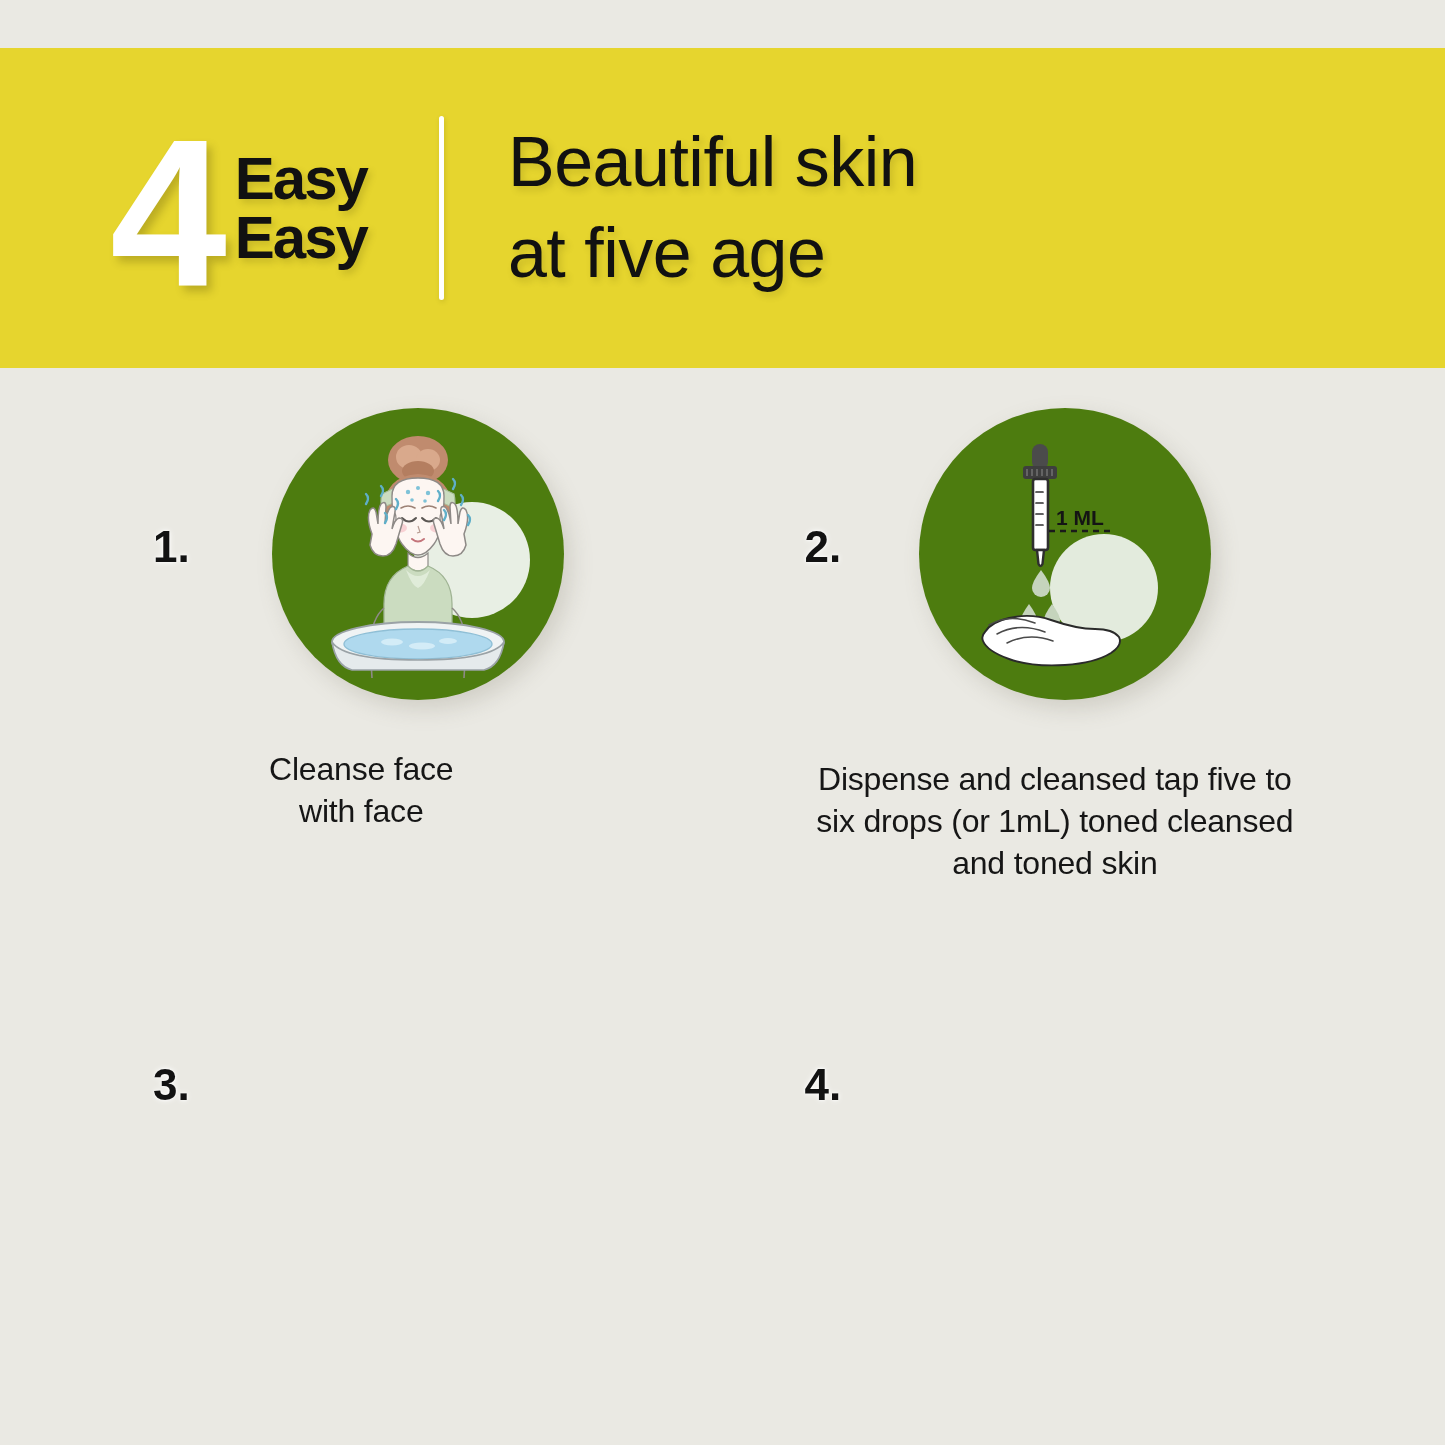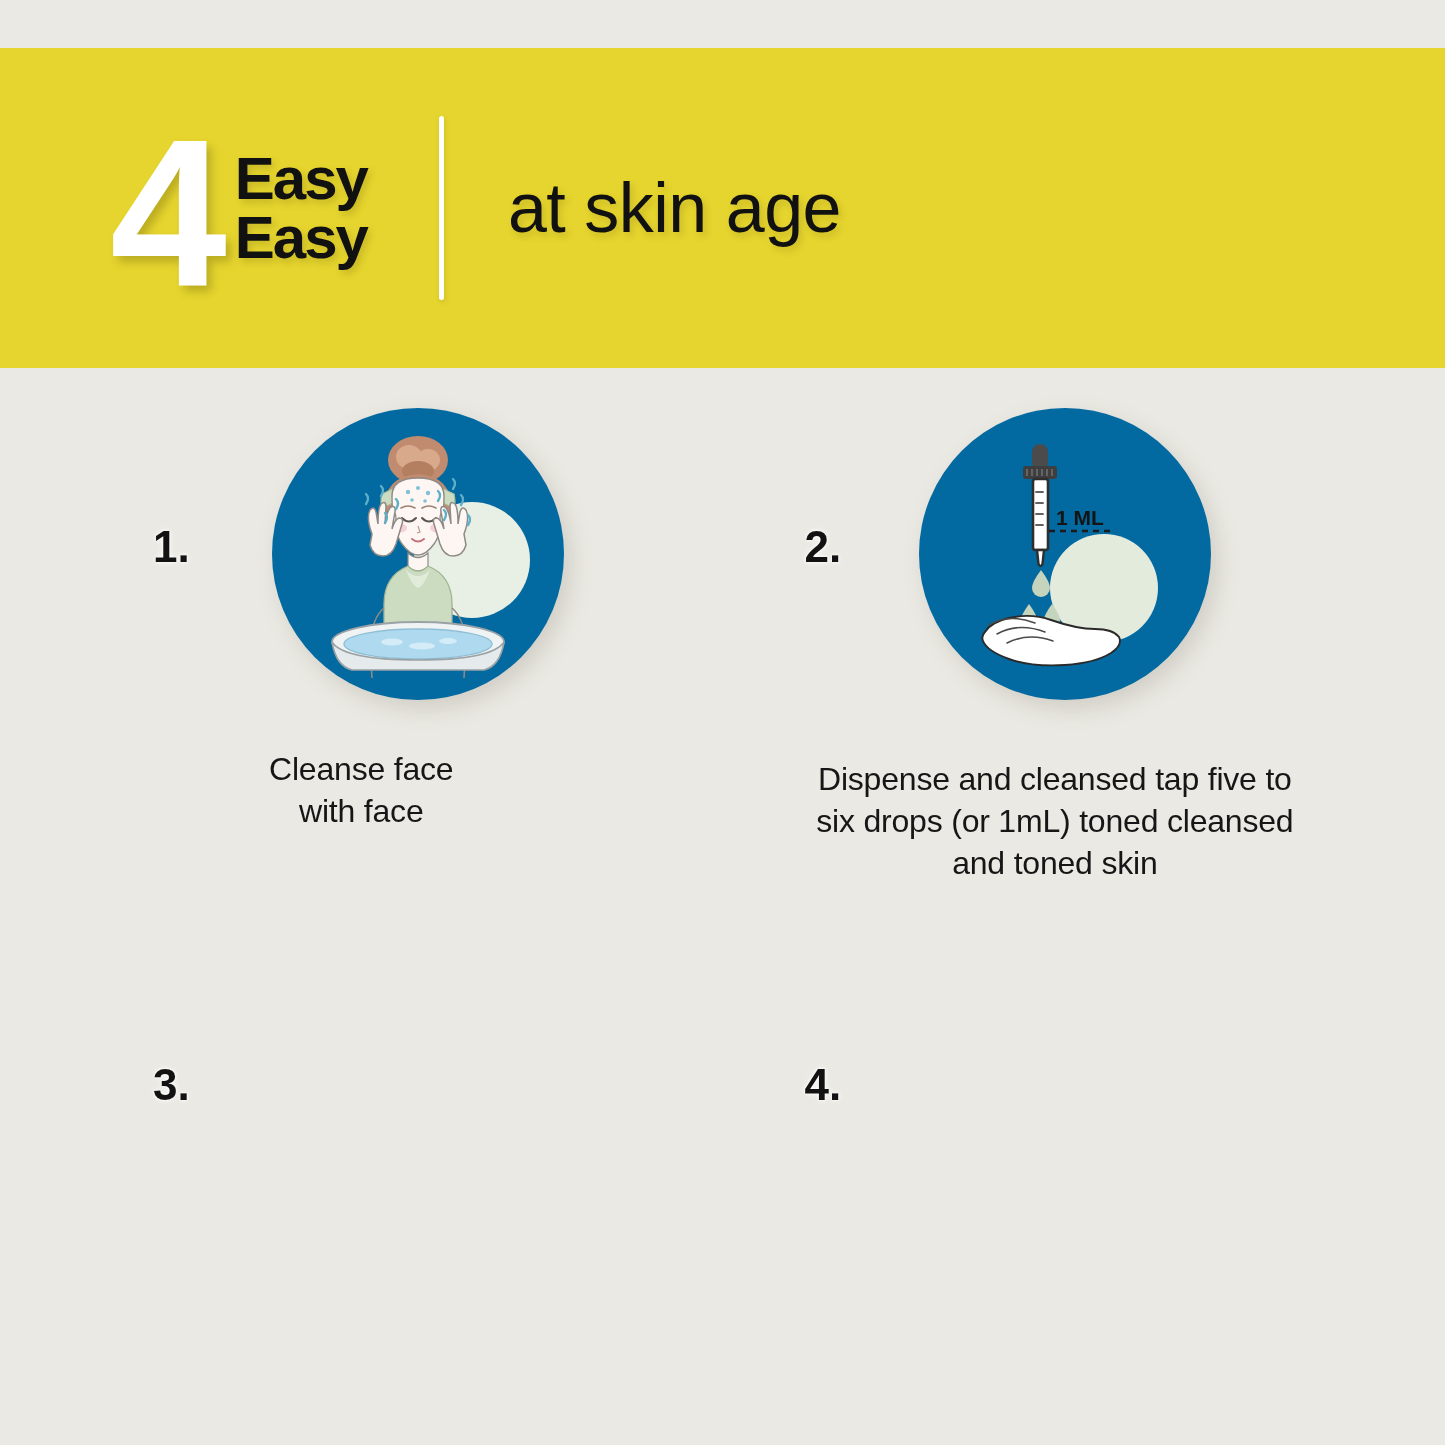--- a/index.html
+++ b/index.html
@@ -64,21 +64,21 @@
     text-shadow: 0 0 6px rgba(255,255,255,0.95), 0 0 3px rgba(255,255,255,0.95);
   }
   .step1 .step-num { left: 153px; top: 142px; }
   .step2 .step-num { left: 82px;  top: 142px; }
   .step3 .step-num { left: 153px; top: 150px; }
   .step4 .step-num { left: 82px;  top: 150px; }
 
   .circle {
     position: absolute;
     width: 292px; height: 292px; border-radius: 50%;
-    background: #0369a1;
+    background: #4d7c0f;
     box-shadow: 7px 9px 22px rgba(120,115,95,0.22);
     overflow: hidden;
   }
   .step1 .circle { left: 272px; top: 28px; }
   .step2 .circle { left: 196px; top: 28px; }
 
   .caption {
     position: absolute; width: 680px; left: 50%;
     transform: translateX(-50%);
     text-align: center; color: #161616;
@@ -97,21 +97,22 @@
 
   <div class="banner">
     <div class="banner-inner">
       <div class="big-number">4</div>
       <div class="easy-steps">
         <div>Easy</div>
         <div>Easy</div>
       </div>
       <div class="divider-line"></div>
       <div class="tagline">
-        <div>at skin age</div>
+        <div>Beautiful skin</div>
+        <div>at five age</div>
       </div>
     </div>
   </div>
 
   <div class="steps">
 
     <div class="step step1">
       <div class="step-num">1.</div>
       <div class="circle">
         <svg viewBox="0 0 292 292" width="292" height="292">

